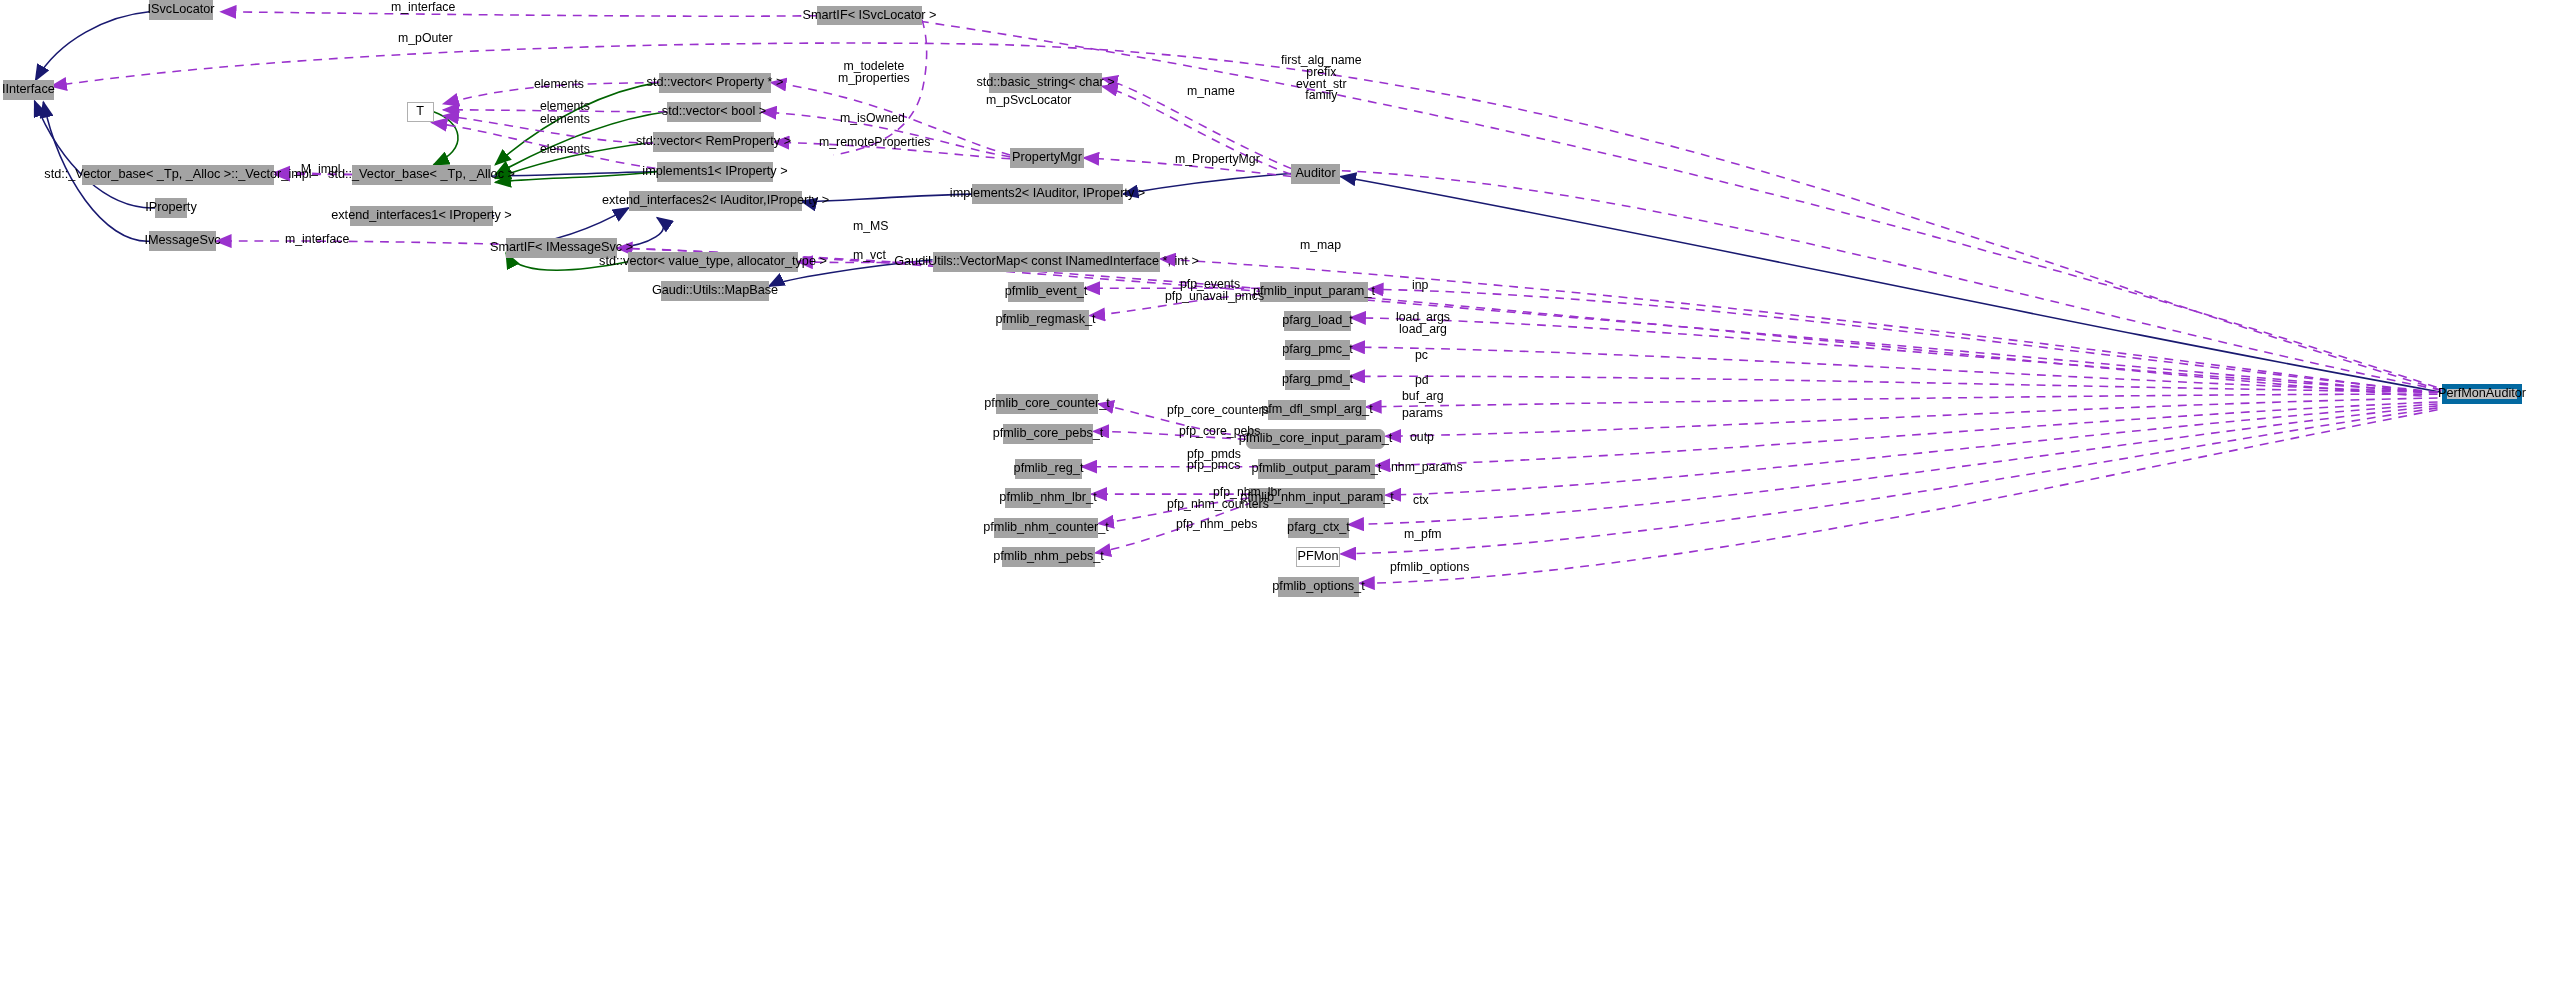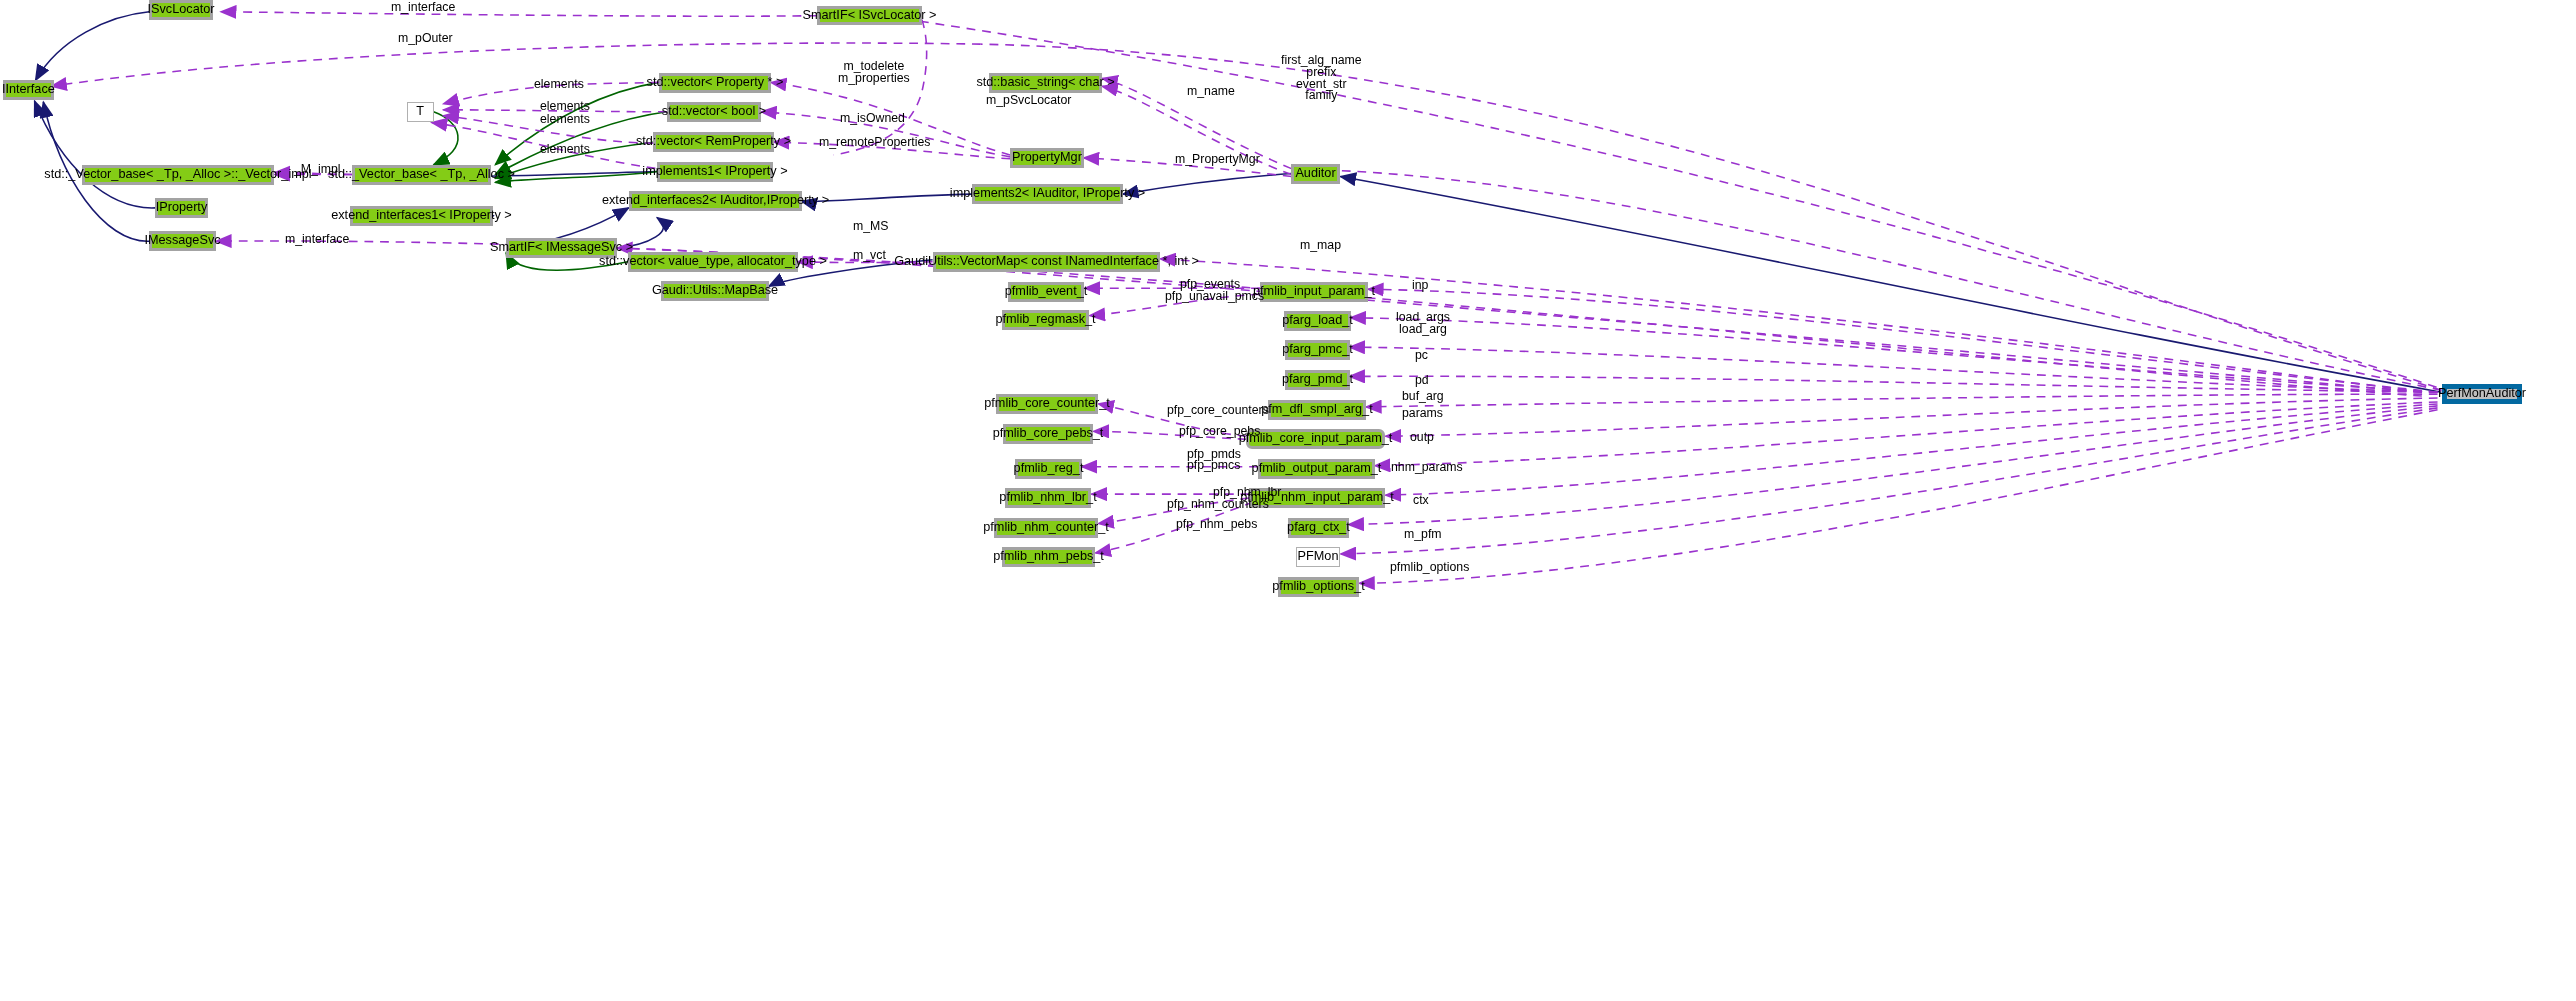--- a/index.html
+++ b/index.html
@@ -1,22 +1,22 @@
 <!DOCTYPE html>
 <html><head>
 <meta charset="utf-8">
 <style>
   html,body{margin:0;padding:0;background:#ffffff;}
   body{font-family:"Liberation Sans", sans-serif;}
   #canvas{position:relative;width:2576px;height:1001px;background:#fff;overflow:hidden;}
   .node{
     position:absolute;
     box-sizing:border-box;
-    border:3px solid #a3a3a3;
-    background:#84cc16;
+    border:1px solid #a3a3a3;
+    background:#a3a3a3;
     color:#000000;
     font-size:12.7px;
     line-height:1;
     display:flex;
     align-items:center;
     justify-content:center;
     white-space:nowrap;
     padding:0 5.9px;
   }
   .node.highlight{background:#bfbfbf;border:5px solid #0369a1;}
@@ -137,21 +137,21 @@
       <div class="node" style="left: 149px; top: 0px; width: 64px; height: 19.6px;">ISvcLocator</div>
       <div class="node" style="left: 817px; top: 5.9px; width: 105px; height: 19.6px;">SmartIF&lt; ISvcLocator &gt;</div>
       <div class="node" style="left: 659px; top: 73px; width: 112px; height: 19.6px;">std::vector&lt; Property * &gt;</div>
       <div class="node" style="left: 667px; top: 102px; width: 94px; height: 19.6px;">std::vector&lt; bool &gt;</div>
       <div class="node" style="left: 653px; top: 132px; width: 121px; height: 19.6px;">std::vector&lt; RemProperty &gt;</div>
       <div class="node" style="left: 657px; top: 162px; width: 116px; height: 19.6px;">implements1&lt; IProperty &gt;</div>
       <div class="node" style="left: 629px; top: 191px; width: 173px; height: 19.6px;">extend_interfaces2&lt; IAuditor,IProperty &gt;</div>
       <div class="node faint" style="left: 407px; top: 102px; width: 26.5px; height: 19.6px;">T</div>
       <div class="node" style="left: 82px; top: 165px; width: 192px; height: 19.6px;">std::_Vector_base&lt; _Tp, _Alloc &gt;::_Vector_impl</div>
       <div class="node" style="left: 352px; top: 165px; width: 139px; height: 19.6px;">std::_Vector_base&lt; _Tp, _Alloc &gt;</div>
-      <div class="node" style="left: 155px; top: 198px; width: 53px; height: 19.6px;">IProperty</div>
+      <div class="node" style="left: 155px; top: 198px; width: 32px; height: 19.6px;">IProperty</div>
       <div class="node" style="left: 350px; top: 206px; width: 143px; height: 19.6px;">extend_interfaces1&lt; IProperty &gt;</div>
       <div class="node" style="left: 149px; top: 231px; width: 67px; height: 19.6px;">IMessageSvc</div>
       <div class="node" style="left: 506px; top: 238px; width: 111px; height: 19.6px;">SmartIF&lt; IMessageSvc &gt;</div>
       <div class="node" style="left: 628px; top: 252px; width: 170px; height: 19.6px;">std::vector&lt; value_type, allocator_type &gt;</div>
       <div class="node" style="left: 661px; top: 281px; width: 108px; height: 19.6px;">Gaudi::Utils::MapBase</div>
       <div class="node" style="left: 933px; top: 252px; width: 227px; height: 19.6px;">GaudiUtils::VectorMap&lt; const INamedInterface *, int &gt;</div>
       <div class="node" style="left: 989px; top: 73px; width: 113px; height: 19.6px;">std::basic_string&lt; char &gt;</div>
       <div class="node" style="left: 1010px; top: 148px; width: 74px; height: 19.6px;">PropertyMgr</div>
       <div class="node" style="left: 972px; top: 184px; width: 151px; height: 19.6px;">implements2&lt; IAuditor, IProperty &gt;</div>
       <div class="node" style="left: 1291px; top: 164px; width: 49px; height: 19.6px;">Auditor</div>

